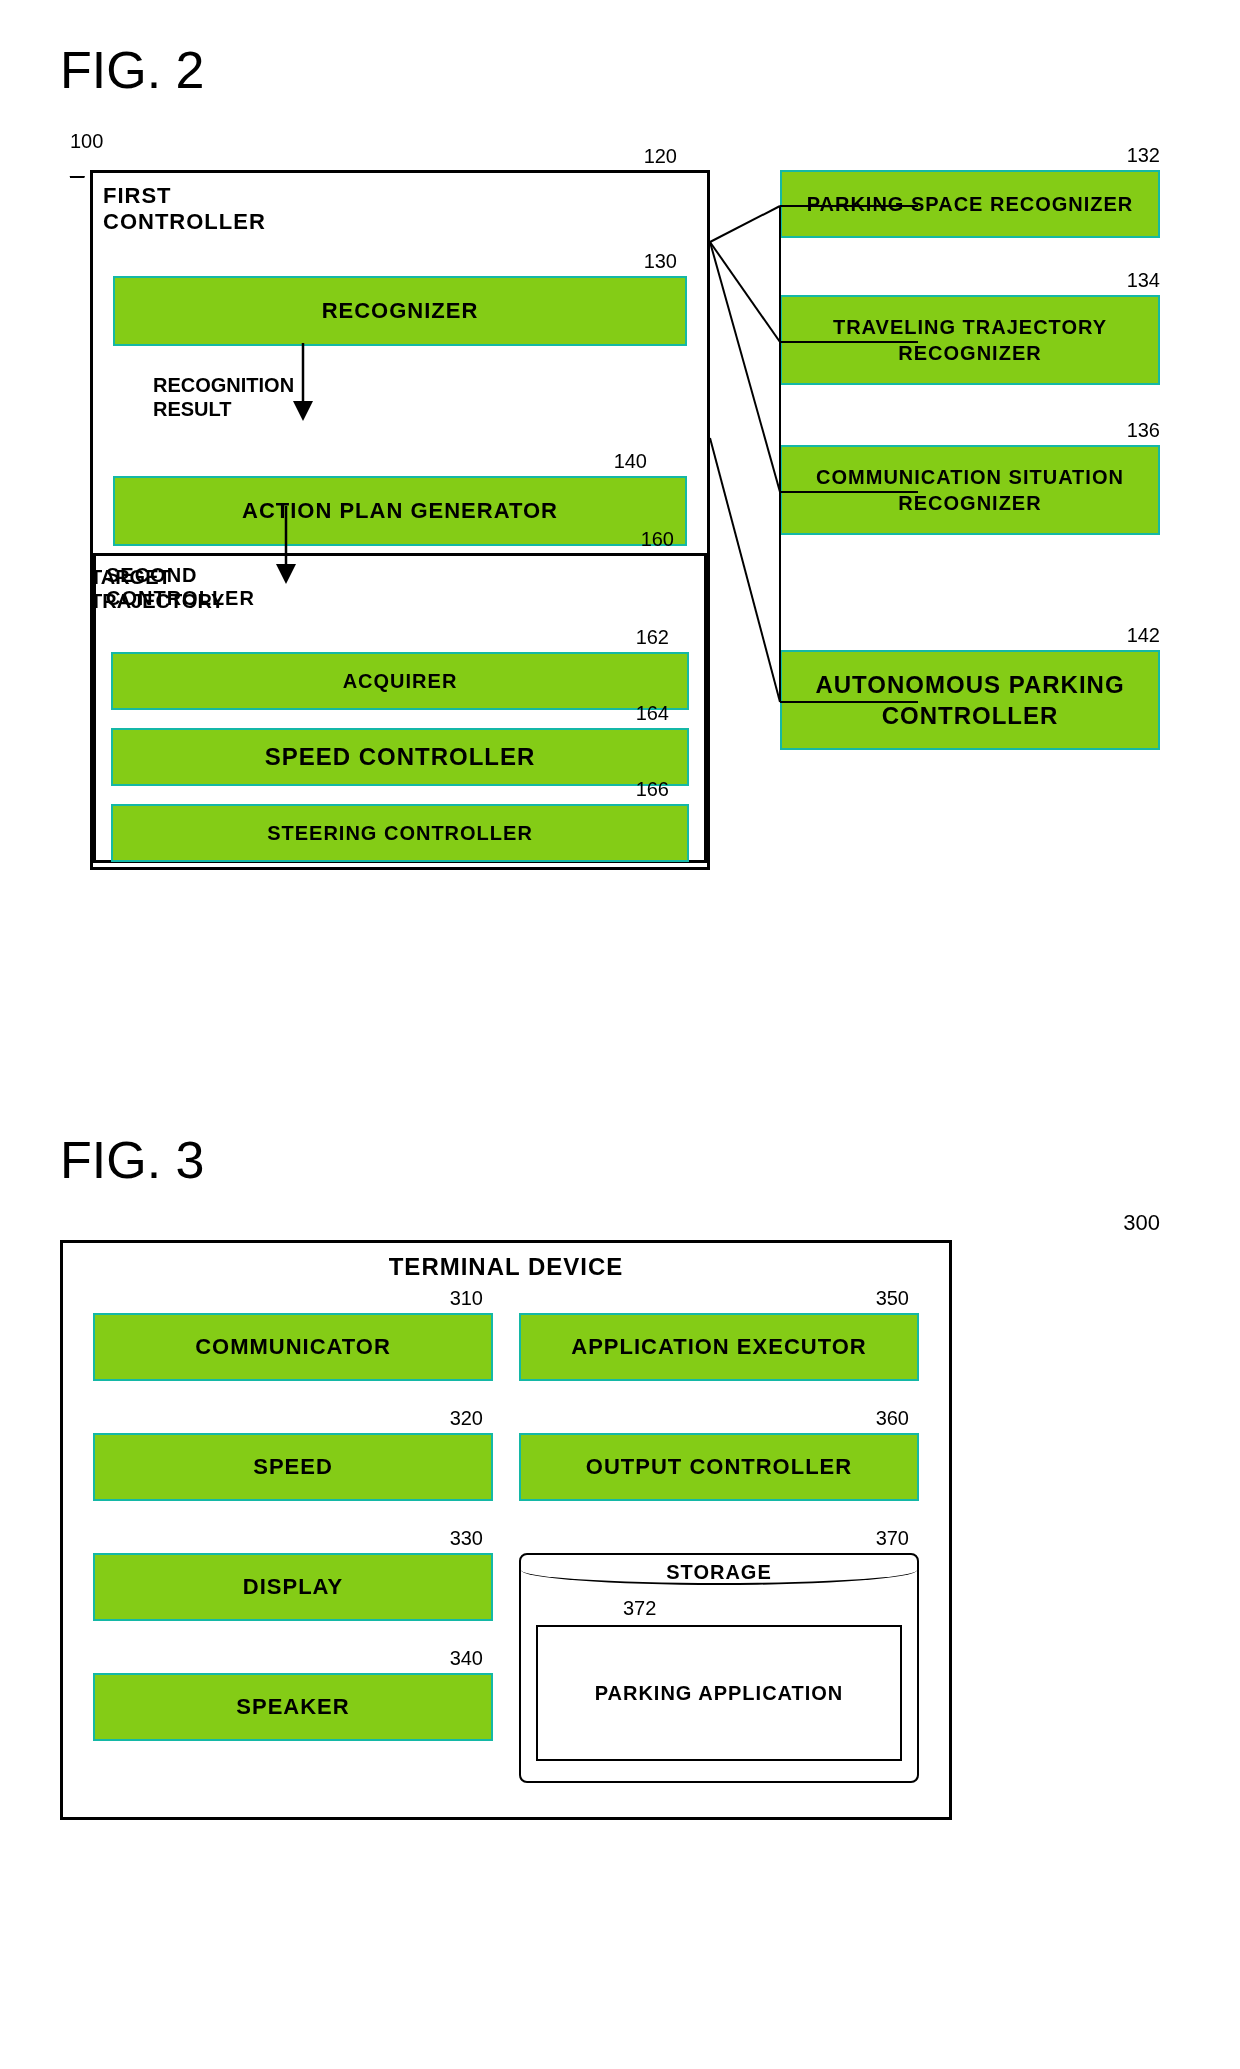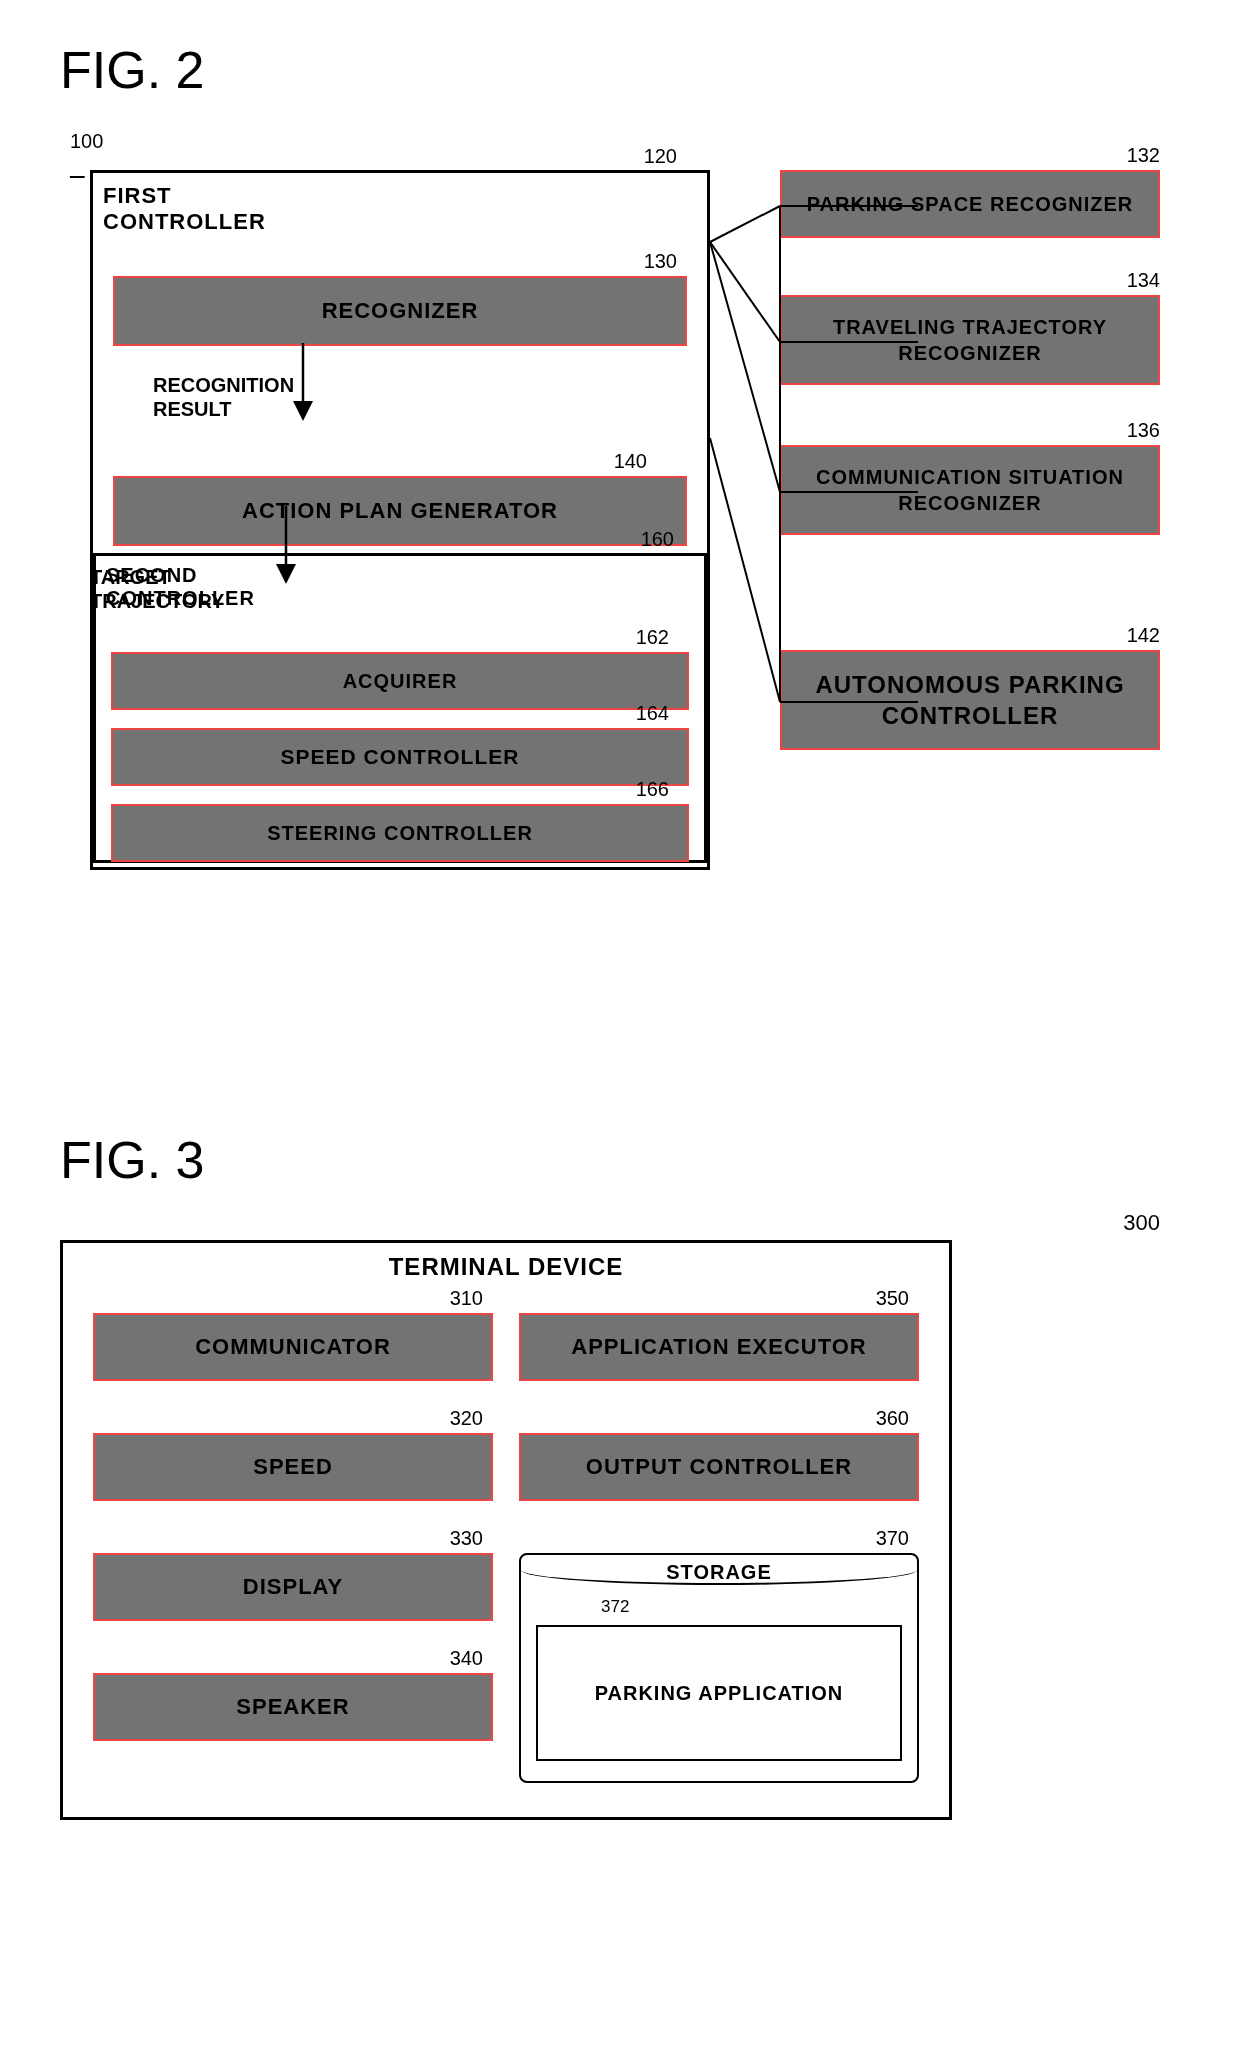--- a/index.html
+++ b/index.html
@@ -26,22 +26,22 @@
       margin-bottom: 60px;
     }
 
     .outer-box {
       position: absolute;
       border: 3px solid #000;
       background: #fff;
     }
 
     .inner-box {
-      border: 2px solid #ef4444;
-      background: #737373;
+      border: 2px solid #14b8a6;
+      background: #84cc16;
       display: flex;
       align-items: center;
       justify-content: center;
       text-align: center;
       font-size: 22px;
       font-weight: bold;
       letter-spacing: 1px;
     }
 
     .ref-num {
@@ -124,21 +124,21 @@
         <line x1="20" y1="0" x2="20" y2="68" stroke="#000" stroke-width="2.5" marker-end="url(#arr2)"></line>
       </svg>
 
       <div style="position:relative; margin: 50px 15px 0 15px;">
         <span class="ref-num" style="right:20px; top:-26px;">162</span>
         <div class="inner-box" style="height:58px; font-size:20px;">ACQUIRER</div>
       </div>
 
       <div style="position:relative; margin: 18px 15px 0 15px;">
         <span class="ref-num" style="right:20px; top:-26px;">164</span>
-        <div class="inner-box" style="height:58px; font-size:21px;">SPEED CONTROLLER</div>
+        <div class="inner-box" style="height:58px; font-size:24px;">SPEED CONTROLLER</div>
       </div>
 
       <div style="position:relative; margin: 18px 15px 0 15px;">
         <span class="ref-num" style="right:20px; top:-26px;">166</span>
         <div class="inner-box" style="height:58px; font-size:20px;">STEERING CONTROLLER</div>
       </div>
     </div>
   </div>
 
   <div style="position:absolute; left:30px; top:445px; font-size:20px; font-weight:bold; line-height:1.2;">TARGET<br>TRAJECTORY</div>
@@ -226,21 +226,21 @@
 
     <div style="position:absolute; right:30px; top:310px; width:400px; height:230px;">
       <span class="ref-num" style="right:10px; top:-26px;">370</span>
 
       <div style="position:relative; width:100%; height:100%; border:2px solid #000; border-radius:8px; background:#fff;">
 
         <div style="position:absolute; top:0; left:0; right:0; height:30px; border-bottom:2px solid #000; border-radius:8px 8px 50% 50%;"></div>
 
         <div style="position:absolute; top:6px; left:50%; transform:translateX(-50%); font-size:20px; font-weight:bold; letter-spacing:1px; white-space:nowrap;">STORAGE</div>
 
-        <span class="ref-num" style="left:80px; top:42px; font-size:17px;">372</span>
+        <span class="ref-num" style="left:102px; top:42px; font-size:20px;">372</span>
 
         <div style="position:absolute; top:70px; left:15px; right:15px; bottom:20px; border:2px solid #000; display:flex; align-items:center; justify-content:center; font-size:20px; font-weight:bold; letter-spacing:1px;">PARKING APPLICATION</div>
       </div>
     </div>
 
   </div>
 
 </div>
 
 </body></html>

